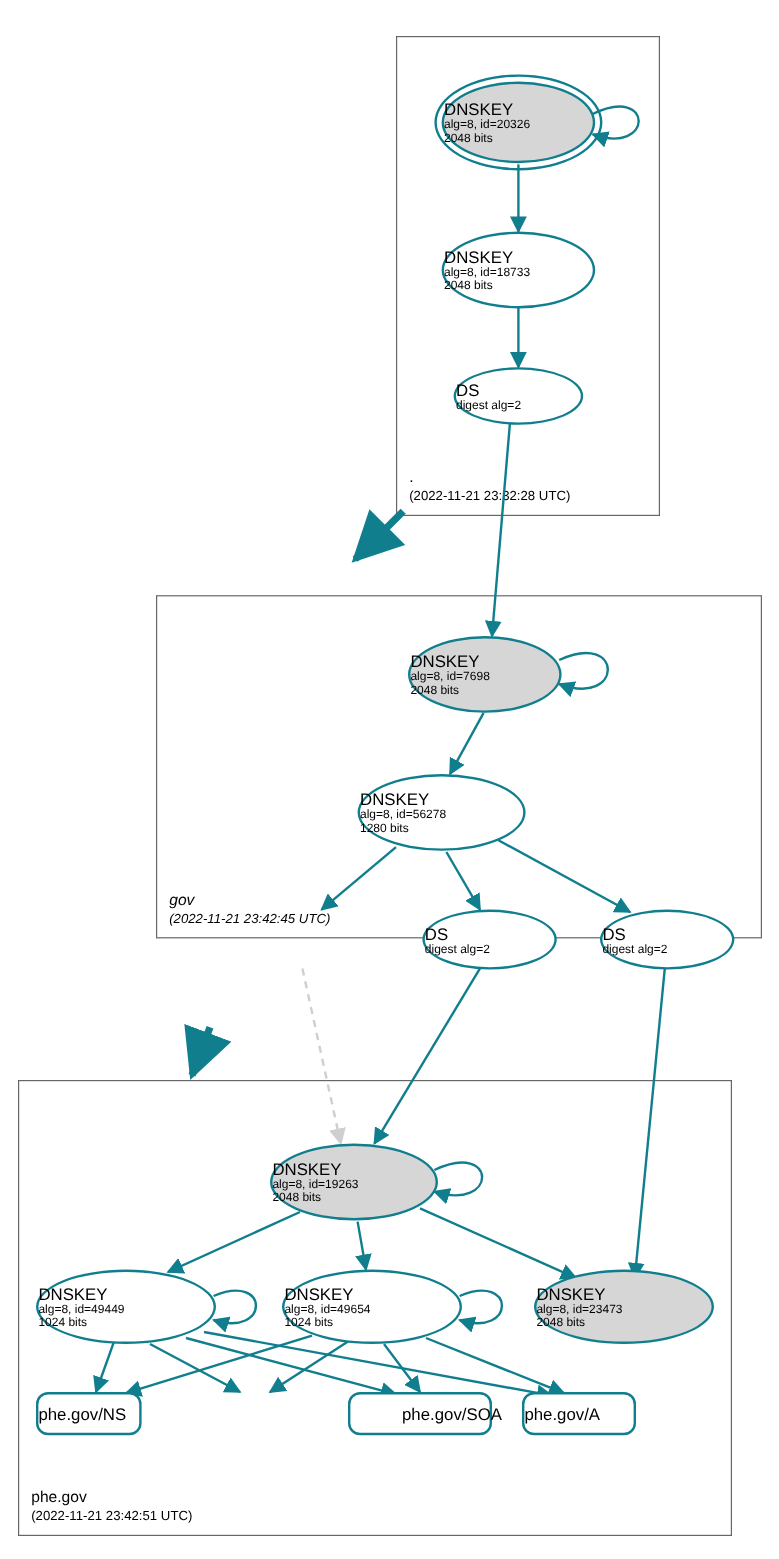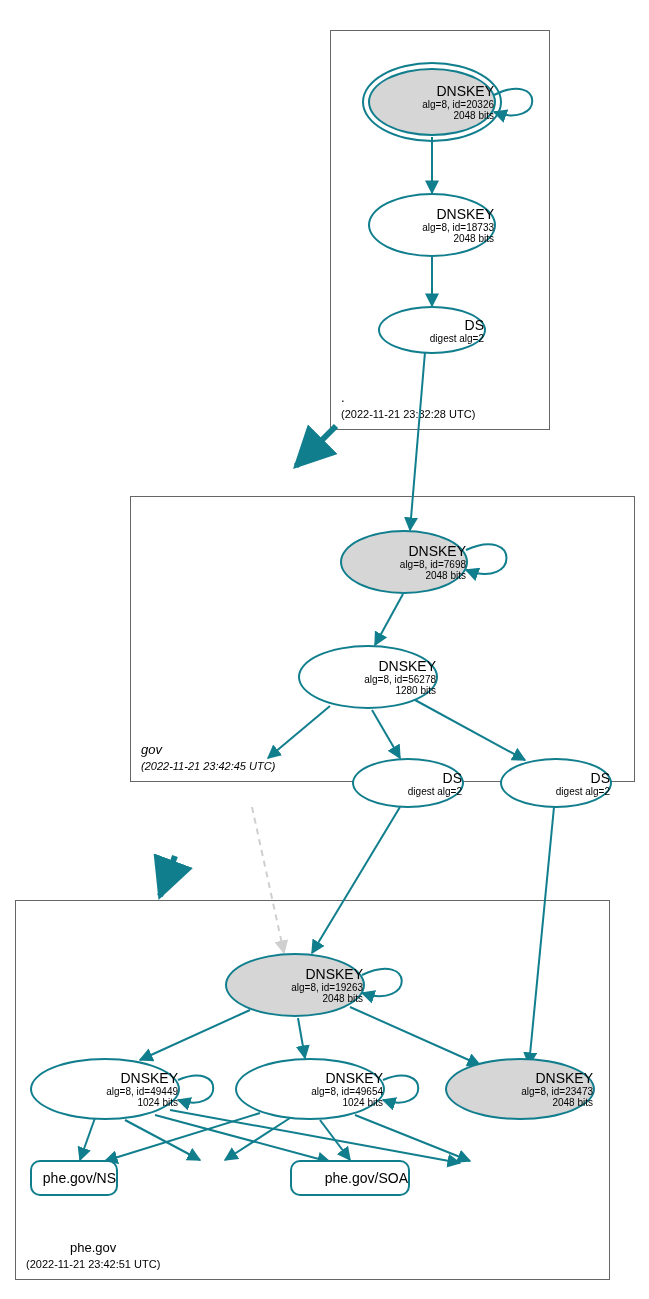--- a/index.html
+++ b/index.html
@@ -36,21 +36,21 @@
   .zone-label .ts {
     font-size: 11px;
   }
   .node {
     position: absolute;
     text-align: center;
     box-sizing: border-box;
     display: flex;
     flex-direction: column;
     justify-content: center;
-    align-items: flex-end;
+    align-items: flex-start;
   }
   .ellipse {
     border: 2px solid #117e8e;
     border-radius: 50%;
   }
   .ellipse.gray {
     background: #d6d6d6;
   }
   .ellipse.white {
     background: #fff;
@@ -90,21 +90,21 @@
     </div>
   </div>
 
   <div class="zone-box" style="left:130px; top:496px; width:505px; height:286px;font-style:italic;">
     <div class="zone-label">
       <div>gov</div>
       <div class="ts">(2022-11-21 23:42:45 UTC)</div>
     </div>
   </div>
 
-  <div class="zone-box" style="left:15px; top:900px; width:595px; height:380px;text-align:center;">
+  <div class="zone-box" style="left:15px; top:900px; width:595px; height:380px;">
     <div class="zone-label">
       <div>phe.gov</div>
       <div class="ts">(2022-11-21 23:42:51 UTC)</div>
     </div>
   </div>
 
   <svg width="649" height="1299">
     <defs>
       <marker id="arr" viewBox="0 0 10 10" refX="9" refY="5" markerWidth="7" markerHeight="7" orient="auto-start-reverse">
         <path d="M0,0 L10,5 L0,10 z" fill="#117e8e"></path>
@@ -238,14 +238,17 @@
     <div class="sub">alg=8, id=23473</div>
     <div class="sub">2048 bits</div>
   </div>
 
   <div class="node rrect" style="left:30px; top:1160px; width:88px; height:36px;">
     <div class="title">phe.gov/NS</div>
   </div>
   <div class="node rrect" style="left:290px; top:1160px; width:120px; height:36px;padding-left:43px;">
     <div class="title">phe.gov/SOA</div>
   </div>
+  <div class="node rrect" style="left:435px; top:1160px; width:95px; height:36px;">
+    <div class="title">phe.gov/A</div>
+  </div>
 
 </div>
 
 </body></html>

